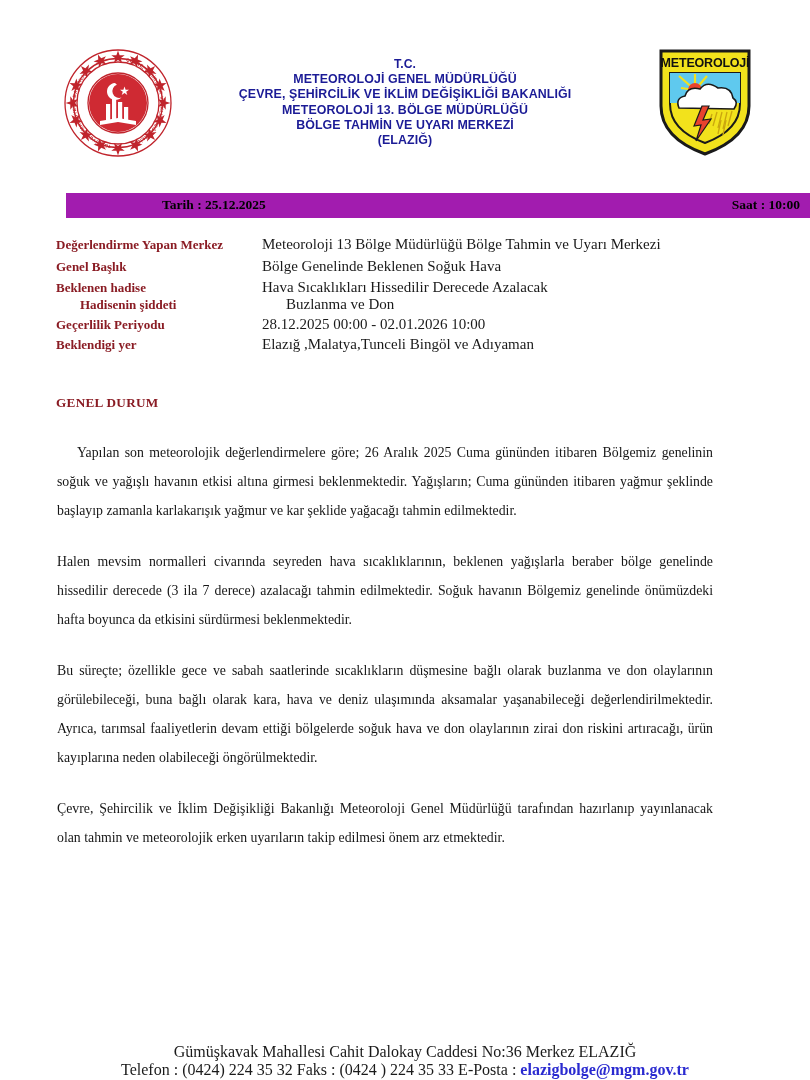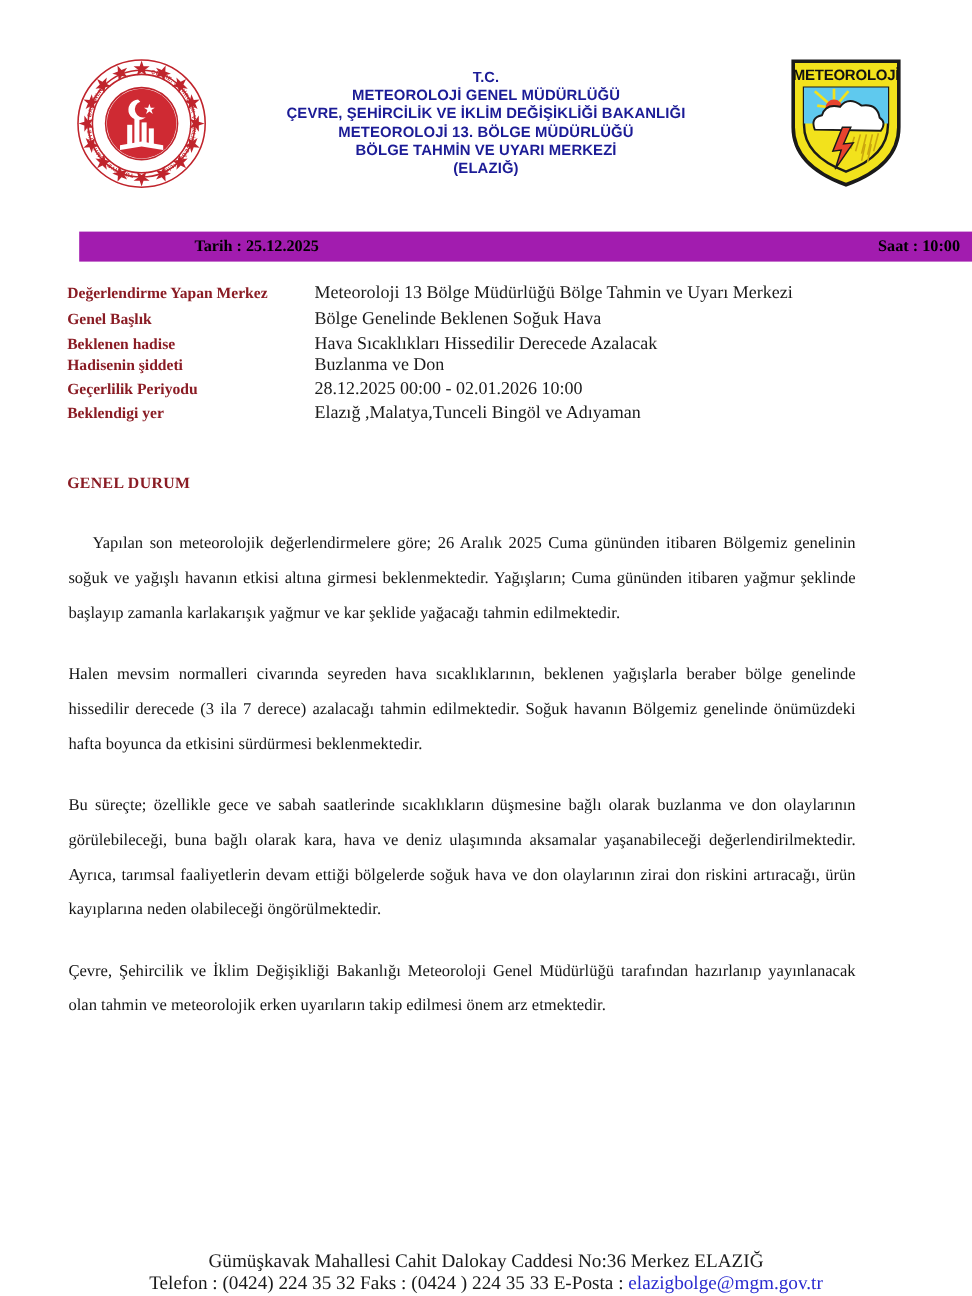--- a/index.html
+++ b/index.html
@@ -100,21 +100,21 @@
     width: 680px;
   }
   .info-row {
     display: flex;
     align-items: baseline;
     width: 100%;
   }
   .info-row.r0 { height: 22px; }
   .info-row.r1 { height: 21px; }
   .info-row.r2 { height: 17px; }
-  .info-row.r3 { height: 20px; }
+  .info-row.r3 { height: 20px; margin-left: 24px; }
   .info-row.r4 { height: 20px; }
   .info-row.r5 { height: 20px; }
 
   .info-label {
     flex: 0 0 206px;
     font-weight: bold;
     font-size: 13px;
     color: #8a1c24;
     white-space: nowrap;
   }
@@ -160,20 +160,21 @@
     width: 810px;
     text-align: center;
     font-size: 16px;
     line-height: 18px;
     color: #1a1a1a;
   }
   .footer .addr { display: block; }
   .footer .contact { display: block; }
   .footer .email {
     color: #2a2ad0;
+    font-weight: bold;
   }
 </style>
 </head>
 <body>
 
 <div class="page">
 
   <div class="header">
 
     <div class="emblem">

